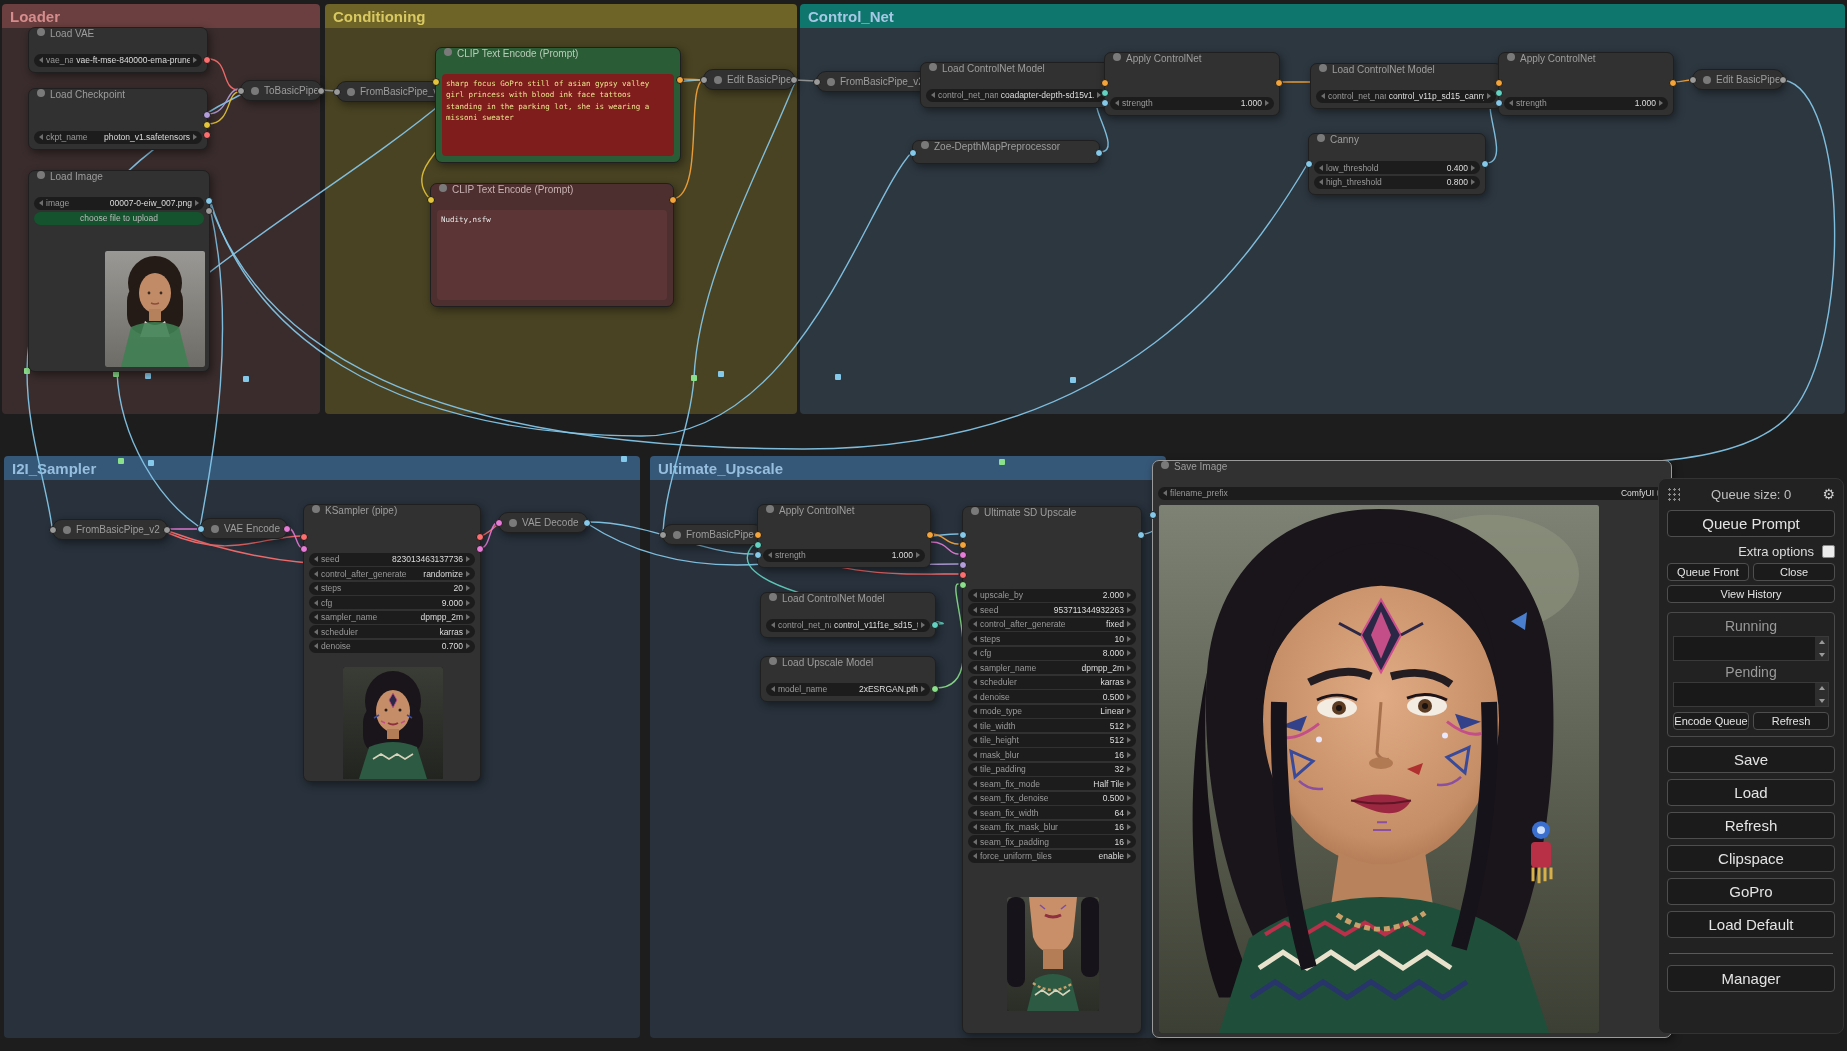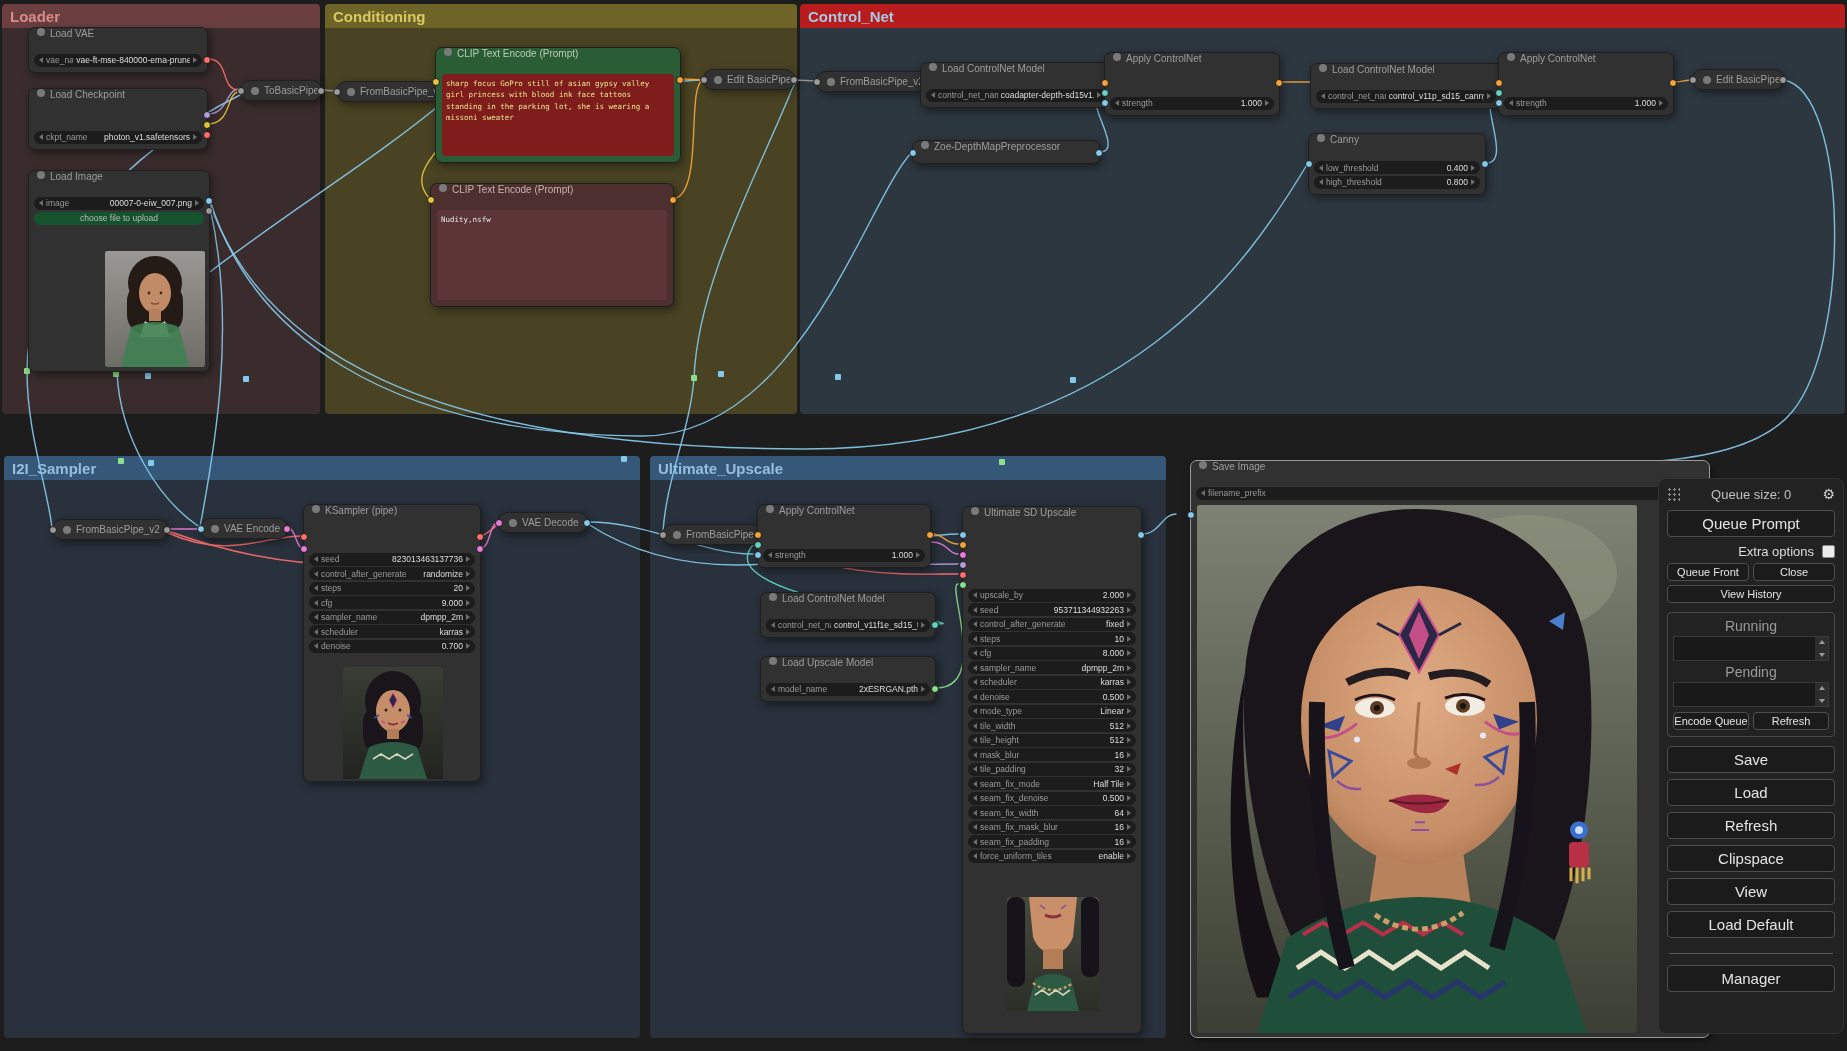--- a/index.html
+++ b/index.html
@@ -8,21 +8,21 @@
   #canvas{position:absolute;inset:0}
 
   
   .group{position:absolute;border-radius:4px;z-index:0}
   .gbar{height:24px;border-radius:4px 4px 0 0;display:flex;align-items:center;padding:0 8px;font-size:15px;font-weight:bold}
   .gbody{position:absolute;left:0;right:0;top:24px;bottom:0;border-radius:0 0 4px 4px}
   .g-loader .gbar{background:#6b3f3f;color:#d68c8c}
   .g-loader .gbody{background:rgba(96,64,64,.45)}
   .g-cond .gbar{background:#6e6428;color:#d8c960}
   .g-cond .gbody{background:rgba(118,106,42,.5)}
-  .g-cn .gbar{background:#b91c1c;color:#a6c8e4}
+  .g-cn .gbar{background:#0f766e;color:#a6c8e4}
   .g-cn .gbody{background:rgba(70,92,114,.42)}
   .g-blue .gbar{background:#365878;color:#96bede}
   .g-blue .gbody{background:rgba(52,70,92,.5)}
 
   
   #wires{position:absolute;inset:0;z-index:1;pointer-events:none}
   #wires path{fill:none;stroke-width:1.4;opacity:.92;stroke-linecap:round}
   .linkdot{position:absolute;width:6px;height:6px;border-radius:1px;z-index:2}
 
   
@@ -713,21 +713,21 @@
         <path d="M38,18 q8,4 16,0" stroke="#8f2f3f" stroke-width="3" fill="none"></path>
         <path d="M33,8 l5,4 M59,8 l-5,4" stroke="#7a4fa0" stroke-width="1.6"></path>
         <rect x="36" y="52" width="20" height="20" fill="#b57d56"></rect>
         <path d="M20,114 L28,82 Q46,72 64,82 L72,114 Z" fill="#2c5a42"></path>
         <path d="M26,86 q20,14 40,0" stroke="#caa06a" stroke-width="2.4" fill="none" stroke-dasharray="3 2.4"></path>
         <path d="M28,98 l7,-5 l7,5 l7,-5 l7,5 l7,-5" stroke="#d8d2bc" stroke-width="1.6" fill="none"></path>
       </svg>
     </div>
   </div>
 
-  <div class="node selected" style="left:1190px;top:460px;width:520px;height:578px">
+  <div class="node selected" style="left:1152px;top:460px;width:520px;height:578px">
     <div class="nheader">
         <span class="ndot"></span>
         <span>Save Image</span>
       </div>
     <span class="port in" style="top:50px;background:#85c9ea"></span>
     <div class="widgets wt">
         <div class="widget">
           <span class="wa wl"></span>
           <span class="wn">filename_prefix</span>
           <span class="wv">ComfyUI</span>
@@ -832,19 +832,19 @@
       </div>
       <div class="row2">
         <button class="mbtn small">Encode Queue</button>
         <button class="mbtn small">Refresh</button>
       </div>
     </div>
     <button class="mbtn big">Save</button>
     <button class="mbtn big">Load</button>
     <button class="mbtn big">Refresh</button>
     <button class="mbtn big">Clipspace</button>
-    <button class="mbtn big">View</button>
+    <button class="mbtn big">GoPro</button>
     <button class="mbtn big">Load Default</button>
     <div class="mdivider"></div>
     <button class="mbtn big">Manager</button>
   </div>
 
 </div>
 
 </body></html>

